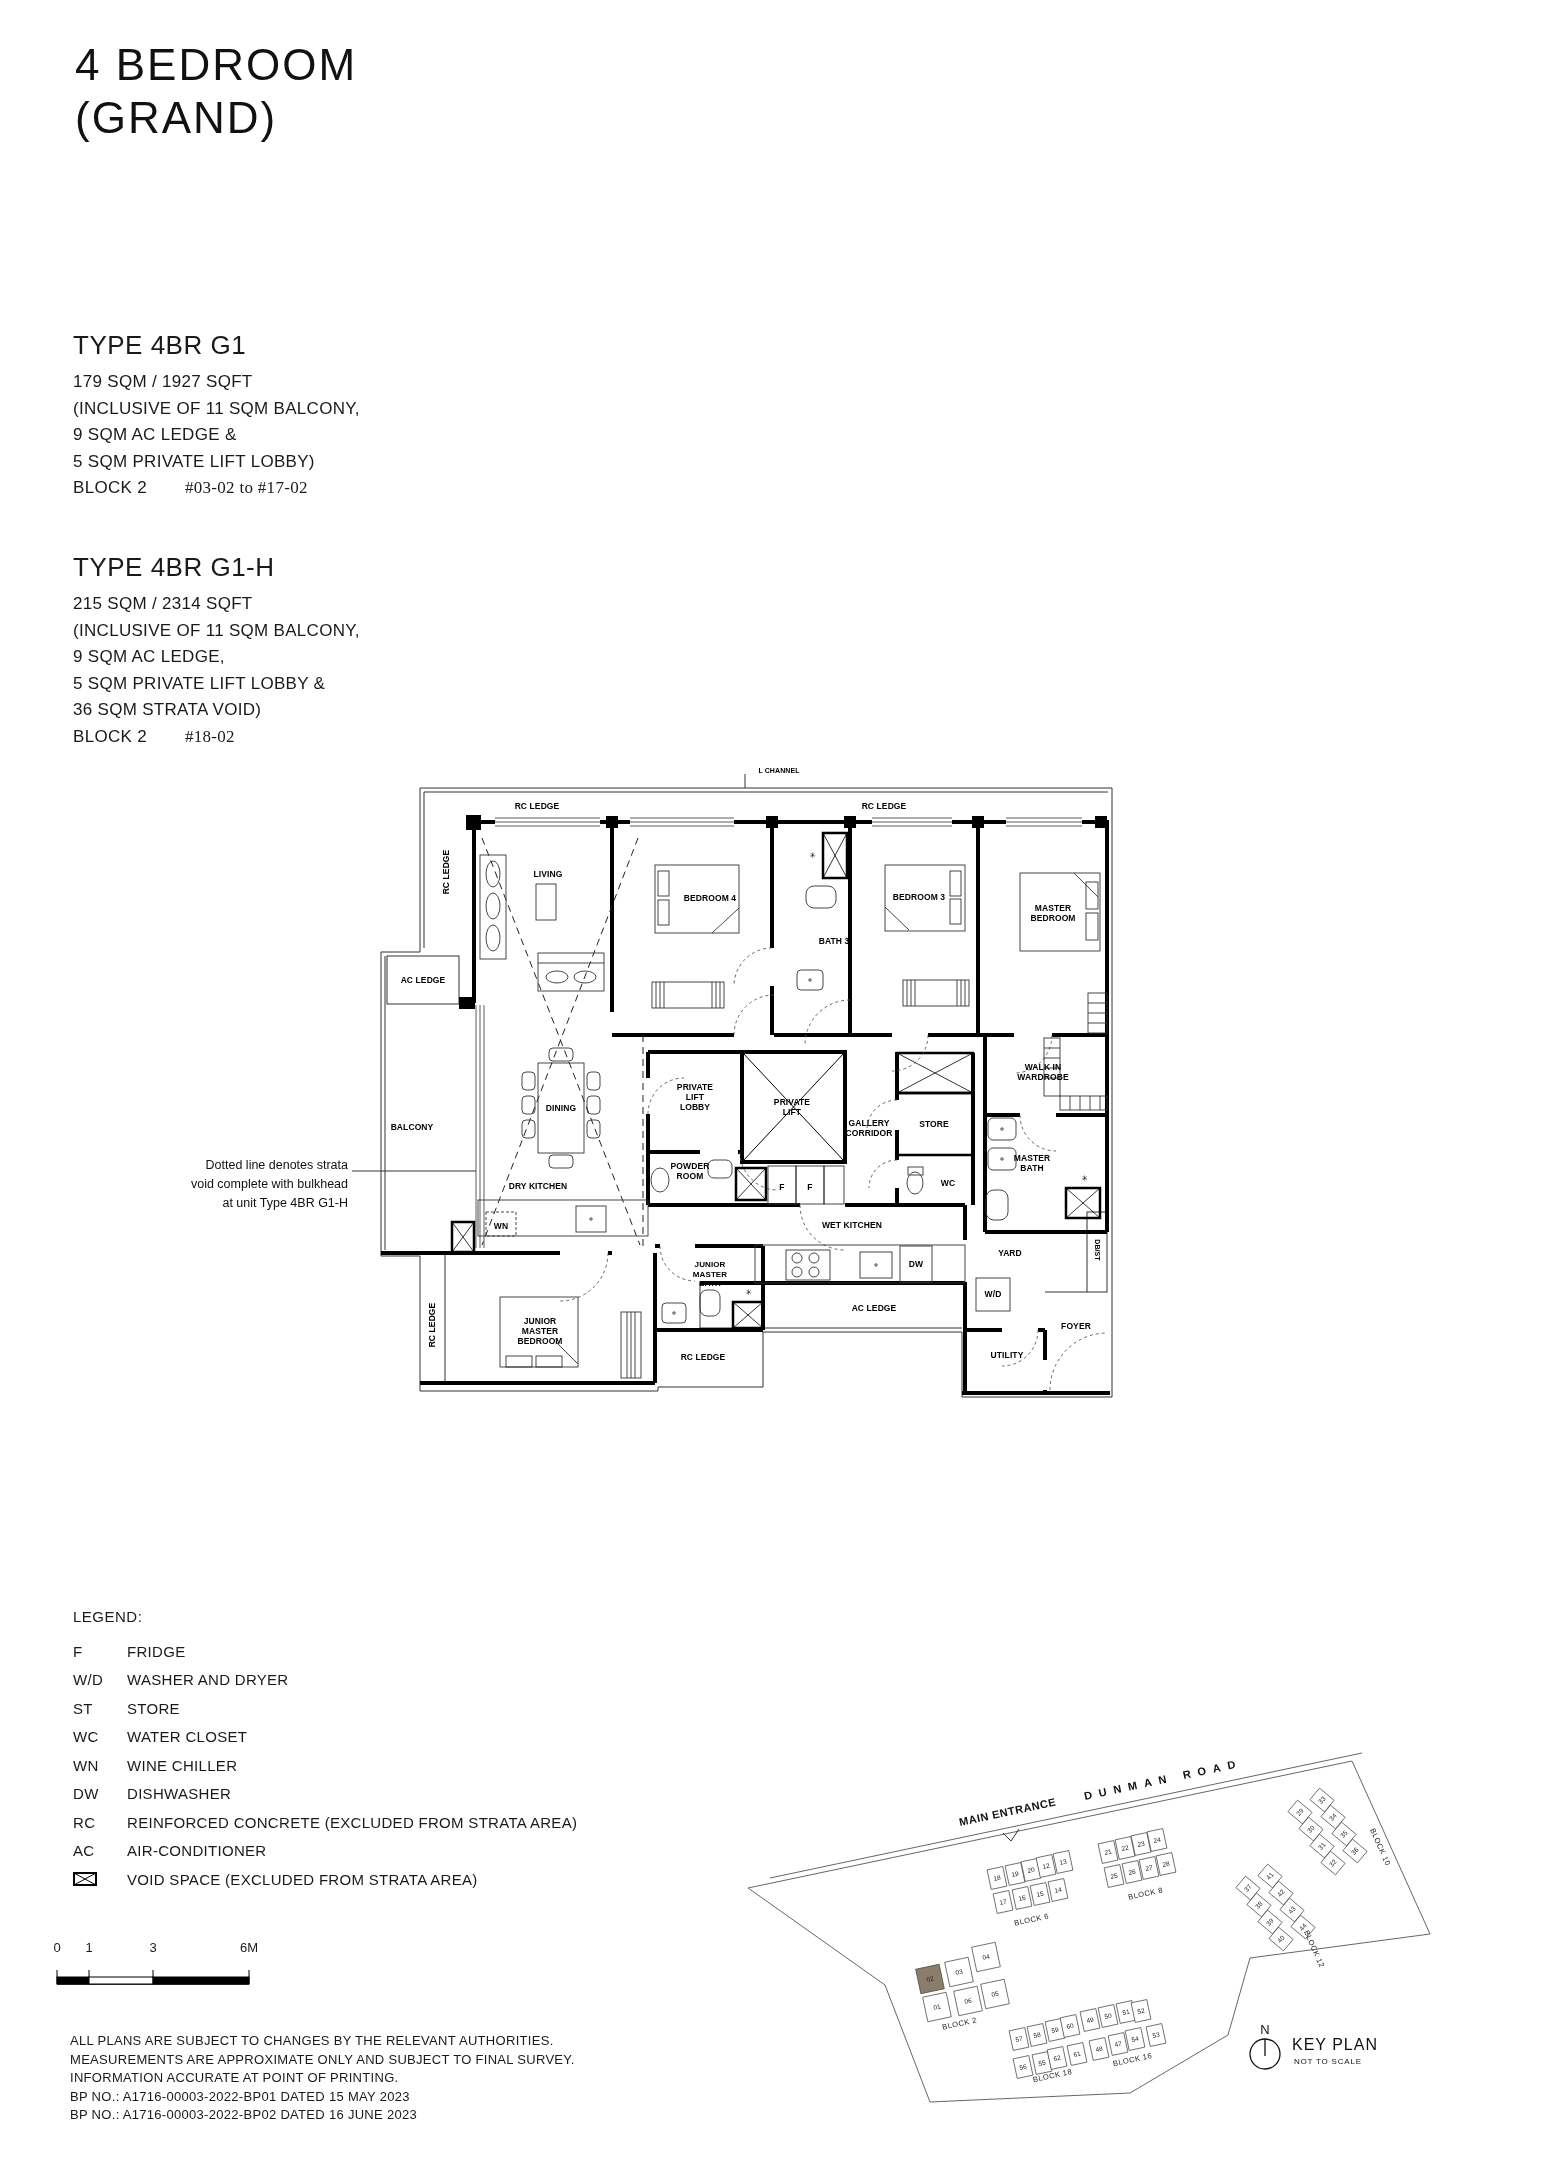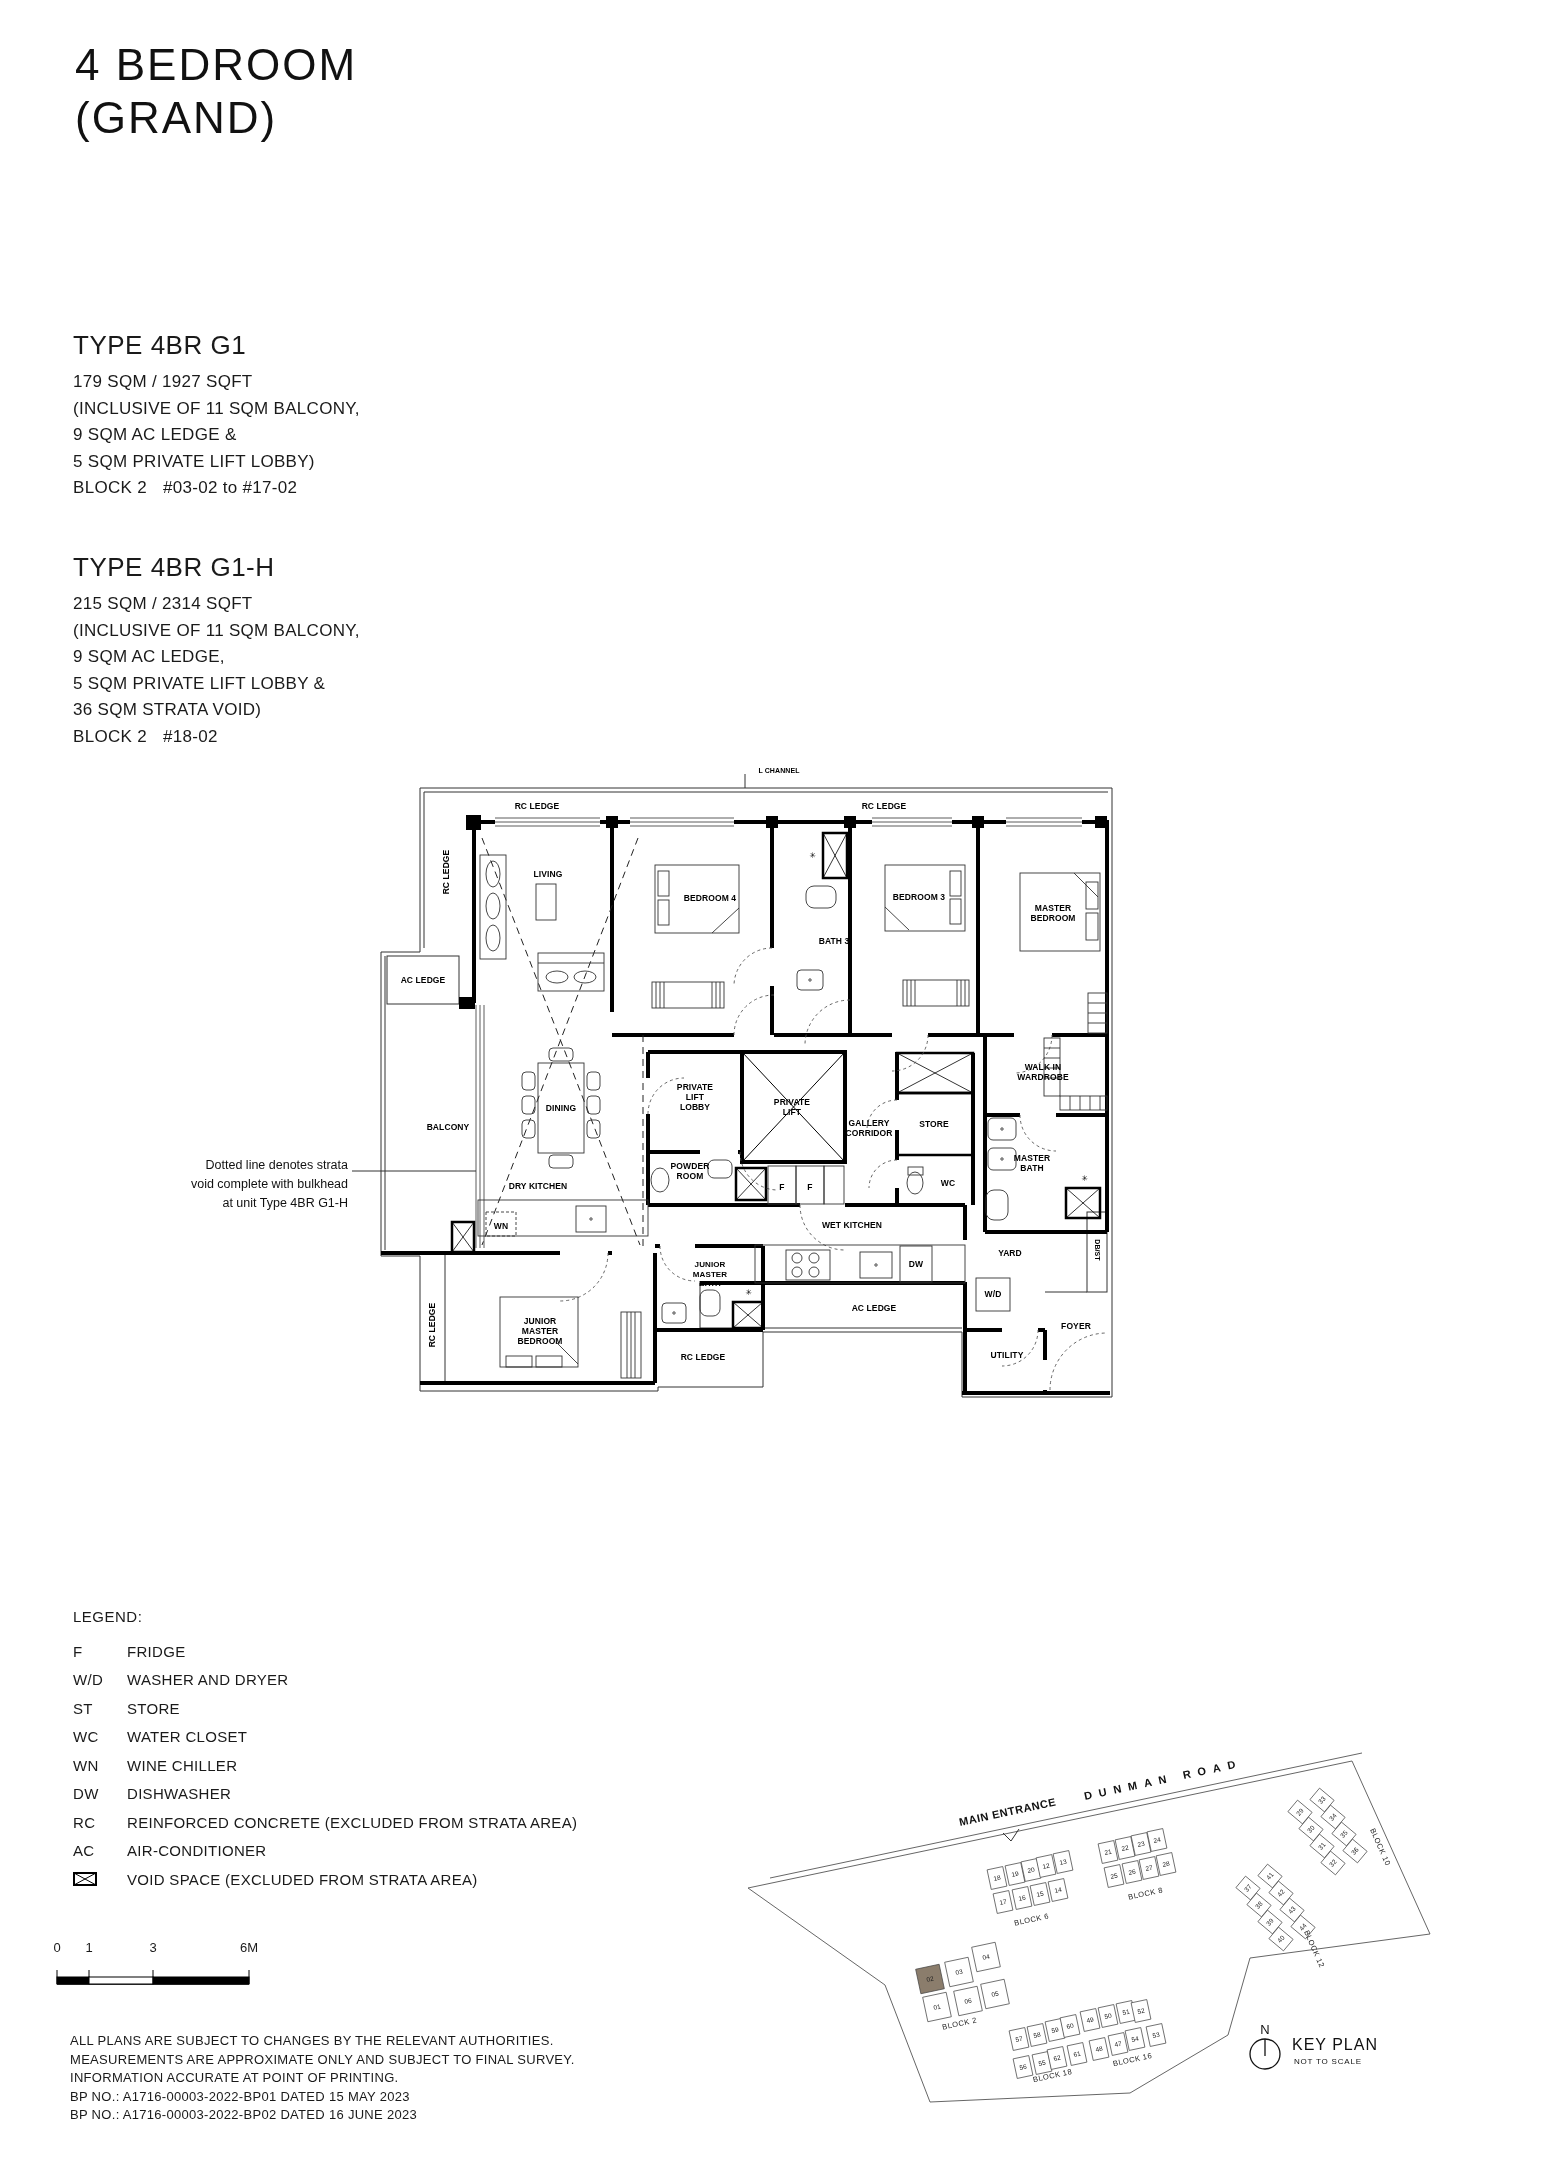--- a/index.html
+++ b/index.html
@@ -9,21 +9,21 @@
 
   .page-title { position:absolute; left:75px; top:38px; font-size:44px; line-height:53px;
     font-weight:300; letter-spacing:2px; color:#111; }
 
   .type-block { position:absolute; left:73px; width:420px; }
   .type-block.t1 { top:330px; }
   .type-block.t2 { top:552px; }
   .type-heading { font-size:26px; letter-spacing:0.5px; font-weight:400; margin-bottom:8px; }
   .type-line { font-size:17px; line-height:26.5px; letter-spacing:0.3px; }
   .block-line { font-size:17px; line-height:26.5px; letter-spacing:0.3px; display:flex; }
-  .block-line .units { margin-left:16px; }
+  .block-line .units { margin-left:38px;font-family:Liberation Serif, serif; }
 
   
   #drawing { position:absolute; left:0; top:0; width:1542px; height:2183px; }
 
   .plan-label { position:absolute; font-weight:bold; font-size:8.5px; line-height:1.2;
     text-align:center; white-space:pre-line; color:#000; letter-spacing:0.1px; }
 
   .annotation { position:absolute; left:120px; top:1156px; width:228px; text-align:right;
     font-size:12.5px; line-height:19px; color:#111; }
 
@@ -557,21 +557,21 @@
       <div class="plan-label" style="left: 537px; top: 806px; transform: translate(-50%, -50%);">RC LEDGE</div>
       <div class="plan-label" style="left: 884px; top: 806px; transform: translate(-50%, -50%);">RC LEDGE</div>
       <div class="plan-label" style="left: 446px; top: 872px; transform: translate(-50%, -50%) rotate(-90deg);">RC LEDGE</div>
       <div class="plan-label" style="left: 548px; top: 874px; transform: translate(-50%, -50%);">LIVING</div>
       <div class="plan-label" style="left: 703px; top: 898px; transform: translate(-50%, -50%); padding-left: 14px;">BEDROOM 4</div>
       <div class="plan-label" style="left: 811px; top: 941px; transform: translate(-50%, -50%); padding-left: 46px;">BATH 3</div>
       <div class="plan-label" style="left: 919px; top: 897px; transform: translate(-50%, -50%);">BEDROOM 3</div>
       <div class="plan-label" style="left: 1053px; top: 913px; transform: translate(-50%, -50%);">MASTER
 BEDROOM</div>
       <div class="plan-label" style="left: 423px; top: 980px; transform: translate(-50%, -50%);">AC LEDGE</div>
-      <div class="plan-label" style="left: 448px; top: 1127px; transform: translate(-50%, -50%);">BALCONY</div>
+      <div class="plan-label" style="left: 412px; top: 1127px; transform: translate(-50%, -50%);">BALCONY</div>
       <div class="plan-label" style="left: 561px; top: 1108px; transform: translate(-50%, -50%); text-align: right;">DINING</div>
       <div class="plan-label" style="left: 695px; top: 1097px; transform: translate(-50%, -50%);">PRIVATE
 LIFT
 LOBBY</div>
       <div class="plan-label" style="left: 792px; top: 1107px; transform: translate(-50%, -50%);">PRIVATE
 LIFT</div>
       <div class="plan-label" style="left: 869px; top: 1128px; transform: translate(-50%, -50%);">GALLERY
 CORRIDOR</div>
       <div class="plan-label" style="left: 934px; top: 1124px; transform: translate(-50%, -50%);">STORE</div>
       <div class="plan-label" style="left: 1043px; top: 1072px; transform: translate(-50%, -50%);">WALK IN

